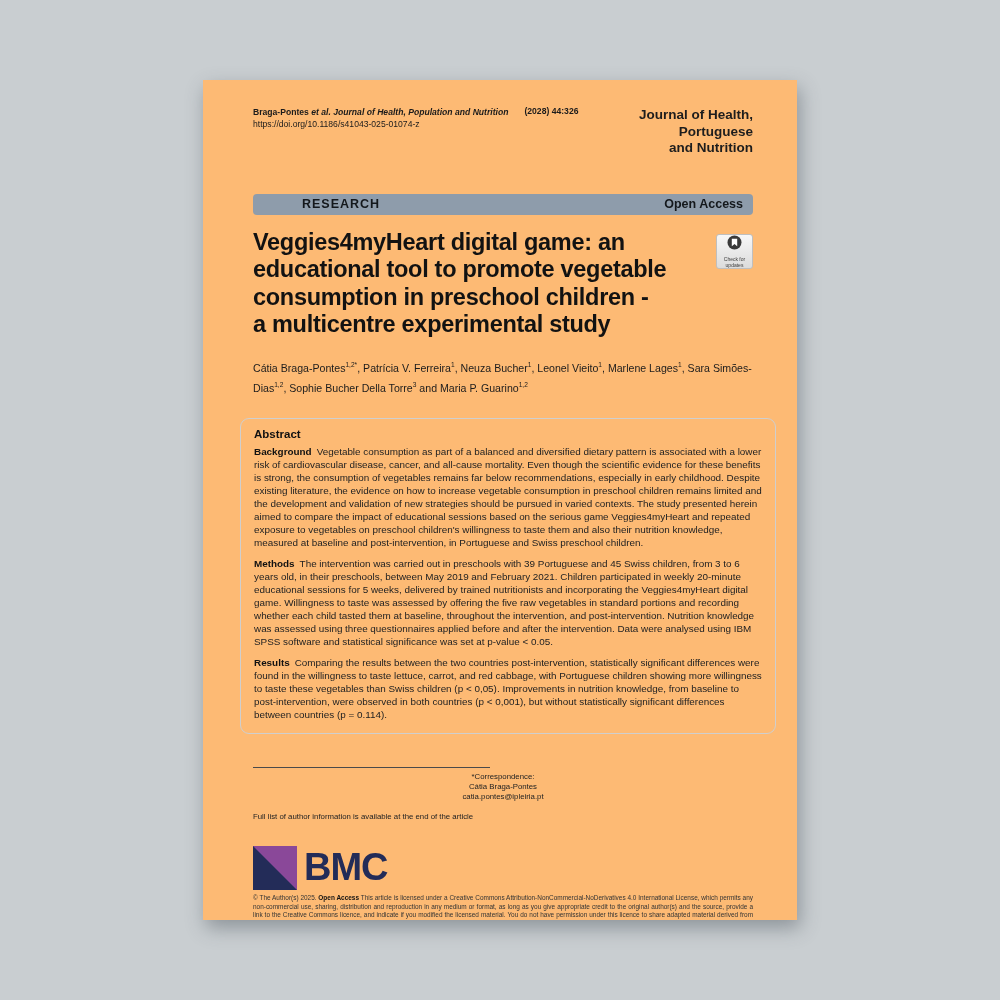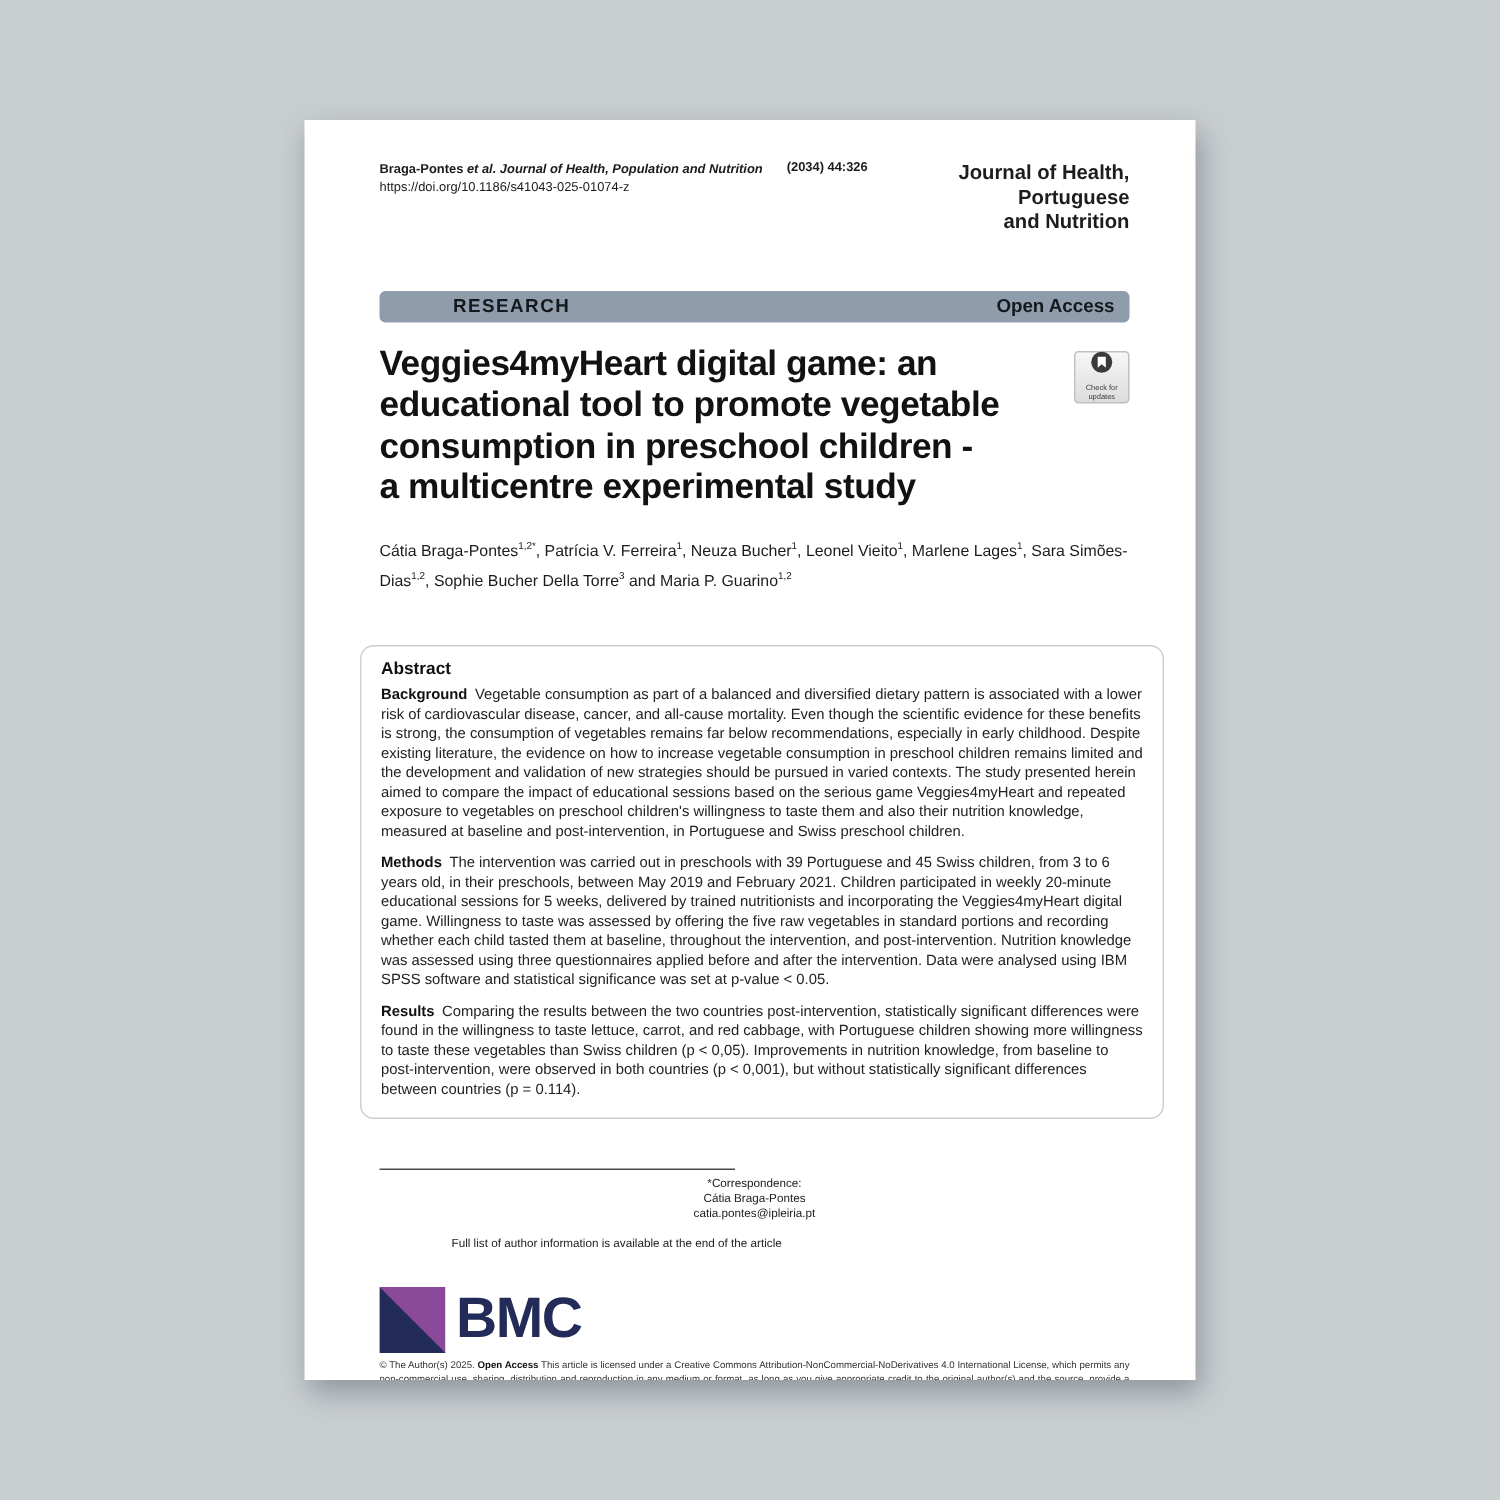--- a/index.html
+++ b/index.html
@@ -13,21 +13,21 @@
   body{
     background:#c9ced1;
     font-family:"Liberation Sans", sans-serif;
     position:relative;
     overflow:hidden;
   }
   .paper{
     position:absolute;
     left:203px; top:80px;
     width:594px; height:840px;
-    background:#ffffff;
+    background:#fdba74;
     box-shadow:3px 8px 18px rgba(70,80,88,.45);
     overflow:hidden;
   }
   .content{ padding:26px 44px 0 50px; }
 
   
   .head-row{ display:flex; align-items:flex-start; }
   .cite-block{ font-size:8.6px; line-height:12px; color:#1b1b1b; }
   .cite-b{ font-weight:700; }
   .cite-i{ font-weight:700; font-style:italic; }
@@ -58,33 +58,33 @@
     cursor:pointer;
   }
   .badge .txt{ font-size:5px; line-height:6px; color:#3c3c3c; text-align:center; margin-top:2px; }
 
   
   .authors{ margin-top:17px; font-size:10.6px; line-height:17px; color:#1c1c1c; }
   .authors sup{ font-size:6.6px; }
 
   
   .abstract{
-    margin-top:33px; margin-left:-13px; width:536px;
+    margin-top:21px; margin-left:-13px; width:536px;
     border:1.2px solid #cfcfcf; border-radius:9px;
     padding:9px 13px 4px 13px;
   }
   .abs-h{ font-size:11.5px; font-weight:700; color:#111; margin-bottom:5px; }
   .abs-section{ font-size:9.9px; line-height:13px; color:#222; margin-bottom:8px; }
   .abs-label{ font-weight:700; color:#111; margin-right:5px; }
 
   
   .corr{ margin-top:33px; }
   .corr-hr{ width:237px; border:none; border-top:1px solid #4a4a4a; margin-bottom:4px; }
   .corr-txt{ font-size:7.8px; line-height:10.4px; color:#222;text-align:center; }
-  .corr-note{ margin-top:9px; font-size:7.8px; color:#222;margin-left:48px; }
+  .corr-note{ margin-top:9px; font-size:7.8px; color:#222; }
 
   
   .footer{ margin-top:20px; display:flex;flex-direction:column; }
   .bmc{ width:124px; display:flex; align-items:flex-start; padding-top:5px; }
   .bmc-text{
     font-size:38px; font-weight:800; color:var(--bmc-navy);
     line-height:42px; margin-left:7px; letter-spacing:-1px;
   }
   .copyright{ flex:1; font-size:6.45px; line-height:8.8px; color:#333; text-align:justify; }
   .copyright b{ color:#111; }
@@ -94,21 +94,21 @@
 <body>
 
 <div class="paper">
   <div class="content">
 
     <div class="head-row">
       <div class="cite-block">
         <div><span class="cite-b">Braga-Pontes</span><span class="cite-i"> et al. Journal of Health, Population and Nutrition</span></div>
         <div>https://doi.org/10.1186/s41043-025-01074-z</div>
       </div>
-      <div class="cite-vol">(2034) 44:326</div>
+      <div class="cite-vol">(2028) 44:326</div>
       <div class="jtitle">
         <span>Journal of Health, Portuguese</span><br>
         <span>and Nutrition</span>
       </div>
     </div>
 
     <div class="banner">
       <span class="research">RESEARCH</span>
       <span>Open Access</span>
     </div>

